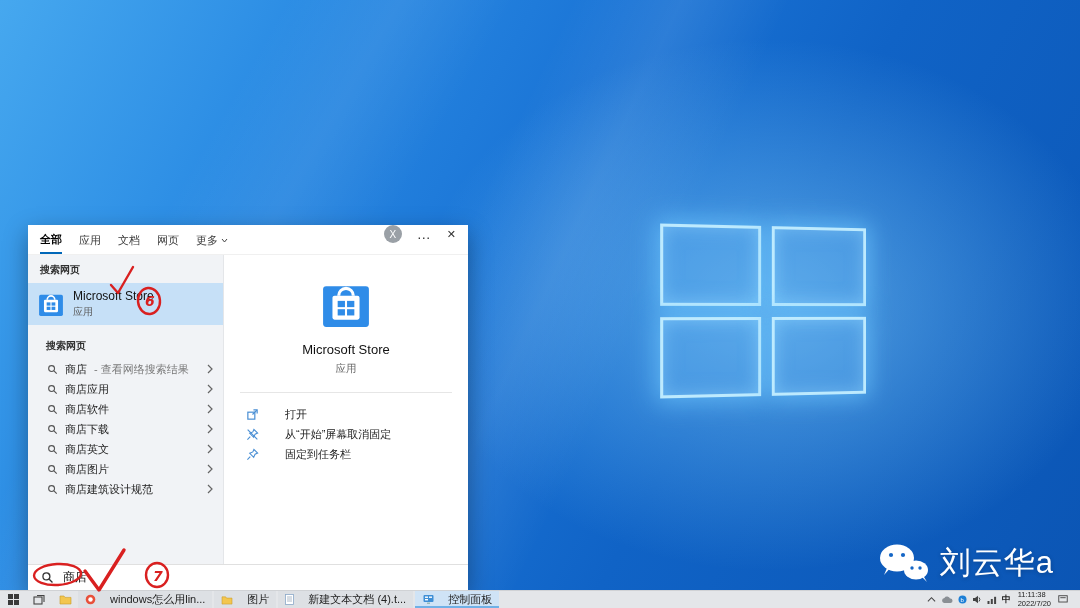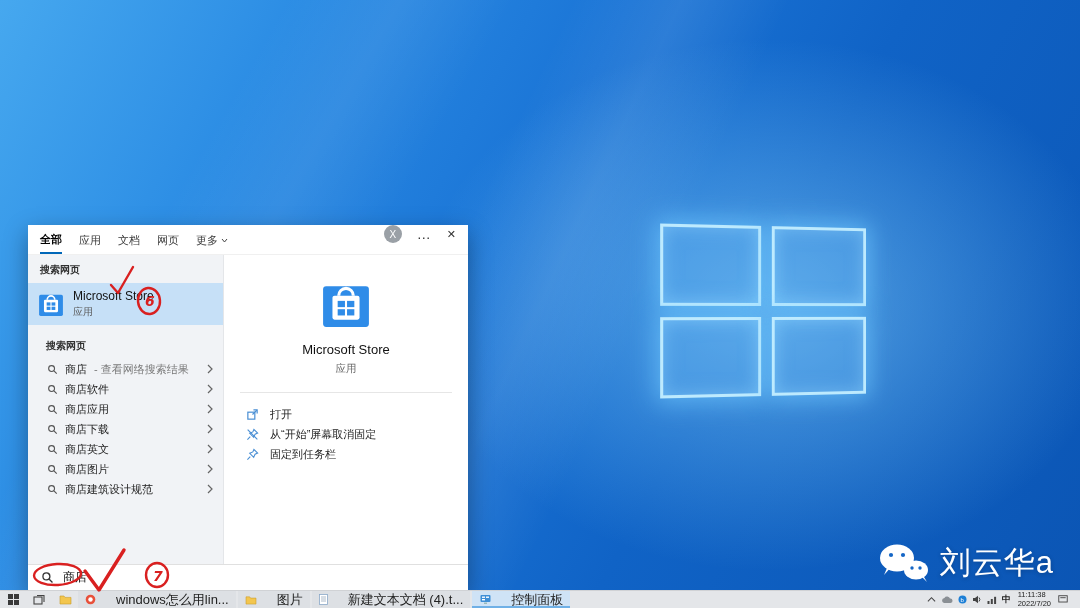--- a/index.html
+++ b/index.html
@@ -49,30 +49,30 @@
   .web-section { margin-top:6px;margin-left:6px; }
   .web-item { height:20px; display:flex; align-items:center; gap:7px; padding:0 10px 0 13px; font-size:11px; color:#222; }
   .wi-suffix { color:#7a7a7a; }
   .wi-chevron { margin-left:auto; display:flex; }
 
   .sp-right { flex:1; background:#fff; display:flex; flex-direction:column; align-items:center; padding-top:24px; }
   .pv-title { font-size:13px; color:#111; margin-top:13px; }
   .pv-sub { font-size:10.5px; color:#666; margin-top:5px; }
   .pv-divider { width:87%; border-top:1px solid #e6e6e6; margin:16px 0 11px; }
   .pv-actions { align-self:stretch; padding:0 22px; }
-  .pv-action { display:flex; align-items:center; gap:11px; height:20px; font-size:11px; color:#222; }
+  .pv-action { display:flex; align-items:center; gap:26px; height:20px; font-size:11px; color:#222; }
 
   .sp-search { flex:0 0 26px; border-top:1px solid #e0e0e0; background:#fff; display:flex; align-items:center; gap:9px; padding:0 13px; }
   .search-value { font-size:12px; color:#111; }
 
   
   .taskbar { position:absolute; left:0; bottom:0; width:100%; height:18px; z-index:20;
     background:#e4e6e9; border-top:1px solid #d0d2d5; display:flex; align-items:stretch; }
   .tb-start, .tb-iconbtn { width:26px; display:flex; align-items:center; justify-content:center; }
-  .tb-btn { display:flex; align-items:center; gap:20px; padding:0 7px; margin-right:2px; font-size:13px; color:#222; white-space:nowrap; background:#dde0e4; }
+  .tb-btn { display:flex; align-items:center; gap:14px; padding:0 7px; margin-right:2px; font-size:11px; color:#222; white-space:nowrap; background:#dde0e4; }
   .tb-btn.active { background:#cfe3f6; box-shadow: inset 0 -2px 0 #6fb0e6; padding-left: 8px; }
   .tb-tray { margin-left:auto; display:flex; align-items:center; gap:5px; padding:0 3px; }
   .tray-lang { font-size:9px; font-weight:bold; color:#222; }
   .tb-clock { display:flex; flex-direction:column; align-items:flex-start; justify-content:center; font-size:7.5px; line-height:8.5px; color:#222; padding:0 2px; }
   .desk-strip { width:4px; border-left:1px solid #c2c4c7; }
 
   
   .ann { position:absolute; inset:0; z-index:40; pointer-events:none; }
   .ann path, .ann ellipse { fill:none; stroke:#d92020; stroke-width:2.4; stroke-linecap:round; stroke-linejoin:round; }
   .ann .thick { stroke-width:3.4; }
@@ -173,37 +173,37 @@
               </span>
             </div>
 
             <div class="web-item">
               <span class="icon">
                 <svg width="11" height="11" viewBox="0 0 12 12">
                   <circle cx="5" cy="5" r="3.2" fill="none" stroke="#555" stroke-width="1.2"></circle>
                   <line x1="7.6" y1="7.6" x2="10.6" y2="10.6" stroke="#555" stroke-width="1.2"></line>
                 </svg>
               </span>
+              <span>商店应用</span>
+              <span class="wi-suffix"></span>
+              <span class="wi-chevron icon">
+                <svg width="6" height="10" viewBox="0 0 6 10">
+                  <polyline points="1,1 5,5 1,9" fill="none" stroke="#666" stroke-width="1.2"></polyline>
+                </svg>
+              </span>
+            </div>
+
+            <div class="web-item">
+              <span class="icon">
+                <svg width="11" height="11" viewBox="0 0 12 12">
+                  <circle cx="5" cy="5" r="3.2" fill="none" stroke="#555" stroke-width="1.2"></circle>
+                  <line x1="7.6" y1="7.6" x2="10.6" y2="10.6" stroke="#555" stroke-width="1.2"></line>
+                </svg>
+              </span>
               <span>商店软件</span>
-              <span class="wi-suffix"></span>
-              <span class="wi-chevron icon">
-                <svg width="6" height="10" viewBox="0 0 6 10">
-                  <polyline points="1,1 5,5 1,9" fill="none" stroke="#666" stroke-width="1.2"></polyline>
-                </svg>
-              </span>
-            </div>
-
-            <div class="web-item">
-              <span class="icon">
-                <svg width="11" height="11" viewBox="0 0 12 12">
-                  <circle cx="5" cy="5" r="3.2" fill="none" stroke="#555" stroke-width="1.2"></circle>
-                  <line x1="7.6" y1="7.6" x2="10.6" y2="10.6" stroke="#555" stroke-width="1.2"></line>
-                </svg>
-              </span>
-              <span>商店应用</span>
               <span class="wi-suffix"></span>
               <span class="wi-chevron icon">
                 <svg width="6" height="10" viewBox="0 0 6 10">
                   <polyline points="1,1 5,5 1,9" fill="none" stroke="#666" stroke-width="1.2"></polyline>
                 </svg>
               </span>
             </div>
 
             <div class="web-item">
               <span class="icon">

